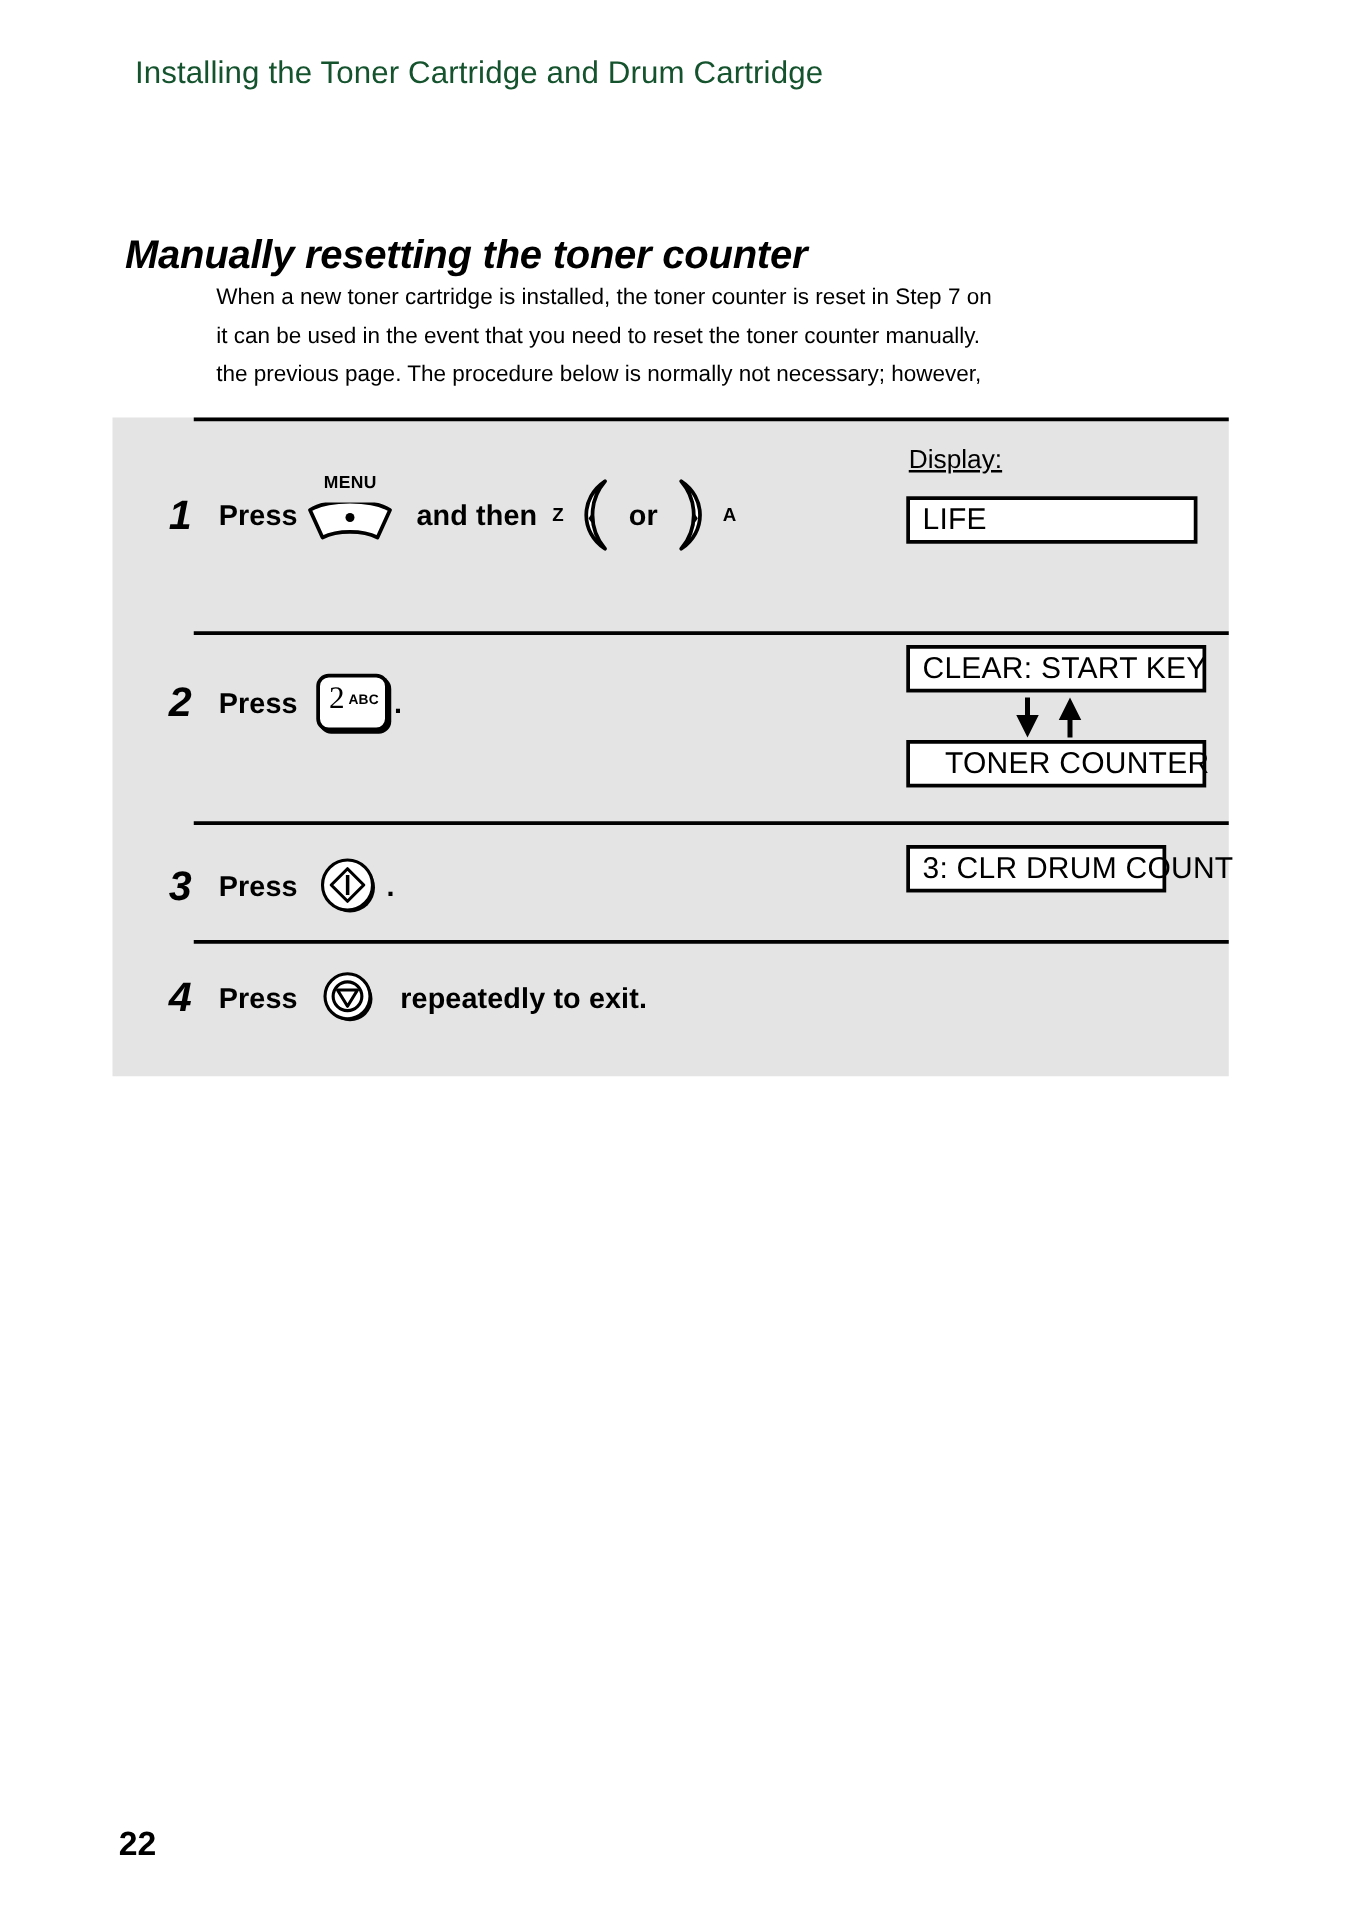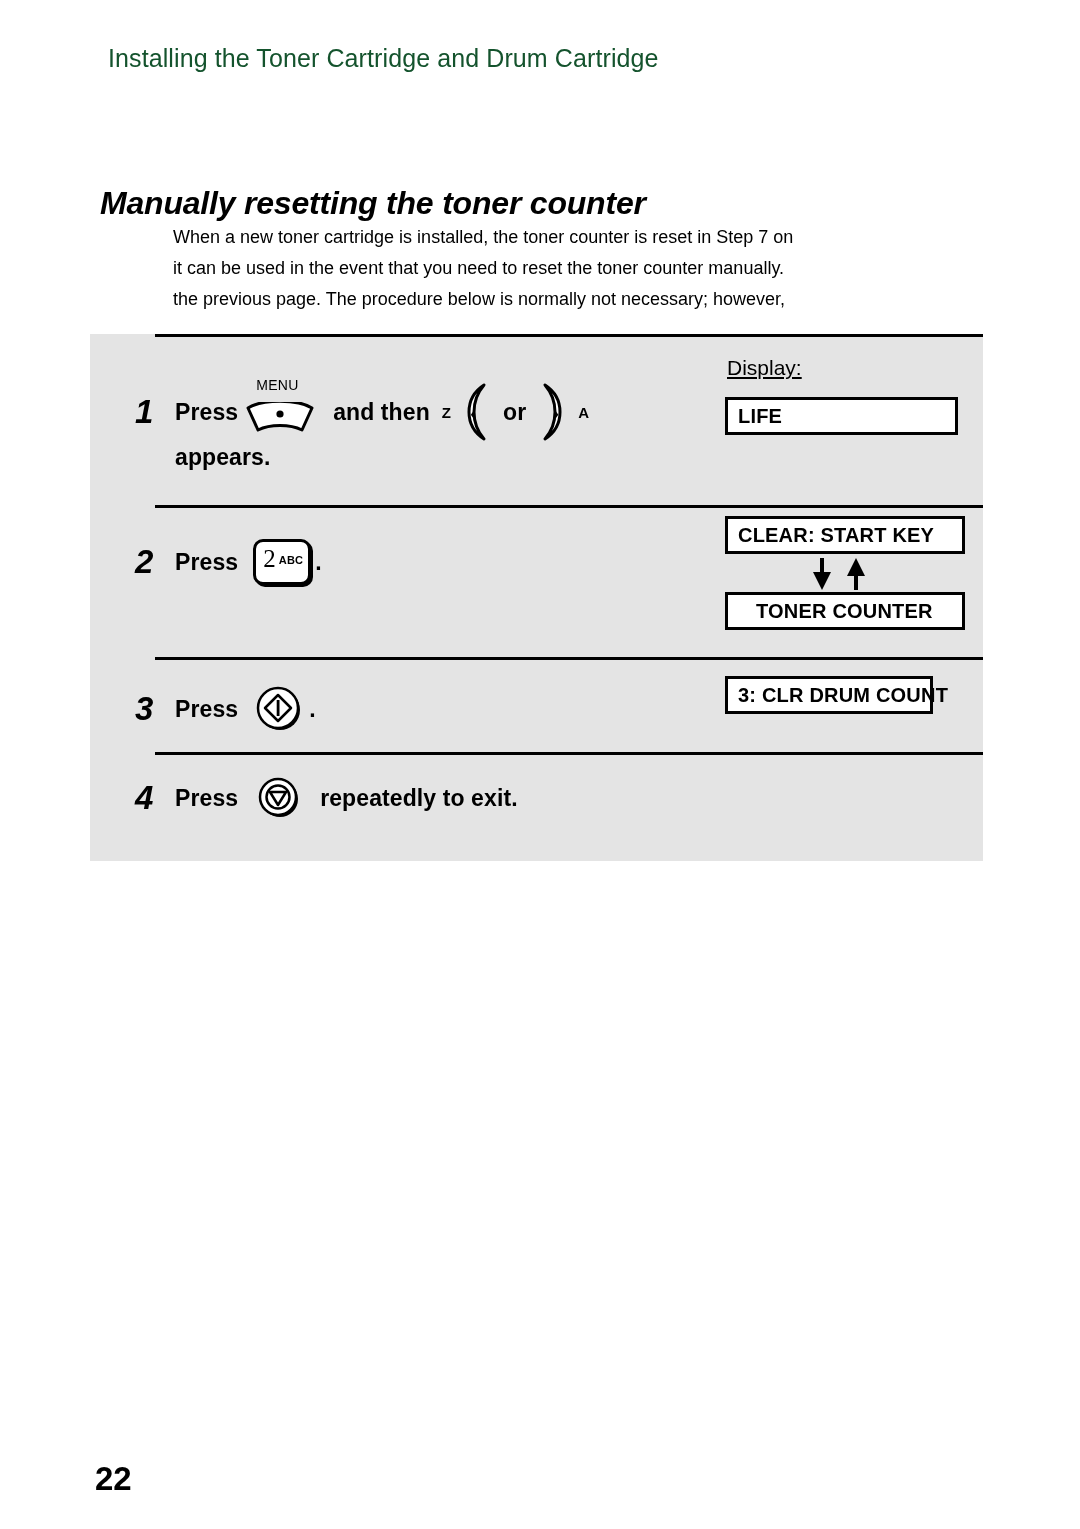--- a/index.html
+++ b/index.html
@@ -117,25 +117,25 @@
     position: relative;
     display: inline-block;
     width: 68px;
     height: 44px;
     margin: 0 8px;
     vertical-align: middle;
   }
   .icon-menu .menu-label {
     position: absolute;
     top: -13px;
-    left: 10px;
+    left: 0;
     width: 68px;
-    text-align: left;
+    text-align: center;
     font-size: 14px;
-    font-weight: normal;
+    font-weight: bold;
     letter-spacing: 0.3px;
   }
   .icon-menu svg {
     position: absolute;
     left: 0;
     top: 12px;
   }
 
   
   .icon-arrowkey {
@@ -200,22 +200,22 @@
     text-decoration: underline;
   }
   .disp-box {
     position: absolute;
     background: #ffffff;
     border: 3px solid #000;
     box-sizing: border-box;
     display: flex;
     align-items: center;
     padding-left: 10px;
-    font-size: 20px;
-    font-weight: 700;
+    font-size: 24px;
+    font-weight: 400;
     letter-spacing: 0.2px;
     white-space: nowrap;
   }
   .disp-life         { left: 635px; top: 63px;  width: 233px; height: 38px; }
   .disp-clear-start  { left: 635px; top: 182px; width: 240px; height: 38px; }
   .disp-toner        { left: 635px; top: 258px; width: 240px; height: 38px; padding-left: 28px; }
   .disp-clr-drum     { left: 635px; top: 342px; width: 208px; height: 38px; }
 
   .disp-arrows {
     position: absolute;
@@ -223,21 +223,21 @@
     top: 222px;
     width: 80px;
     height: 36px;
   }
 
   
   .page-number {
     position: absolute;
     left: 95px;
     top: 1460px;
-    font-size: 33px;
+    font-size: 27px;
     font-weight: bold;
   }
 </style>
 </head>
 <body>
 
 <div class="page-header">Installing the Toner Cartridge and Drum Cartridge</div>
 
 <h1 class="section-title">Manually resetting the toner counter</h1>
 
@@ -286,21 +286,20 @@
       <span class="icon-arrowkey">
         <svg width="40" height="60" viewBox="0 0 40 60">
           <path d="M8 3 C 28 16, 28 44, 8 57 C 14 50, 18 40, 18 30 C 18 20, 14 10, 8 3 Z" fill="#ffffff" stroke="#000000" stroke-width="3" stroke-linejoin="round"></path>
           <text x="19" y="37" font-family="Liberation Sans, sans-serif" font-size="17" font-weight="bold" text-anchor="middle" fill="#000000">›</text>
         </svg>
         <span class="sidelbl">A</span>
       </span>
     </div>
 
     <div class="step-cont">
-      <div>appears.</div>
     </div>
   </div>
 
   <div class="step step2">
     <div class="step-row">
       <span class="step-num">2</span>
       <span class="step-text">Press</span>
       <span class="sp"></span>
 
       <span class="icon-key2">

